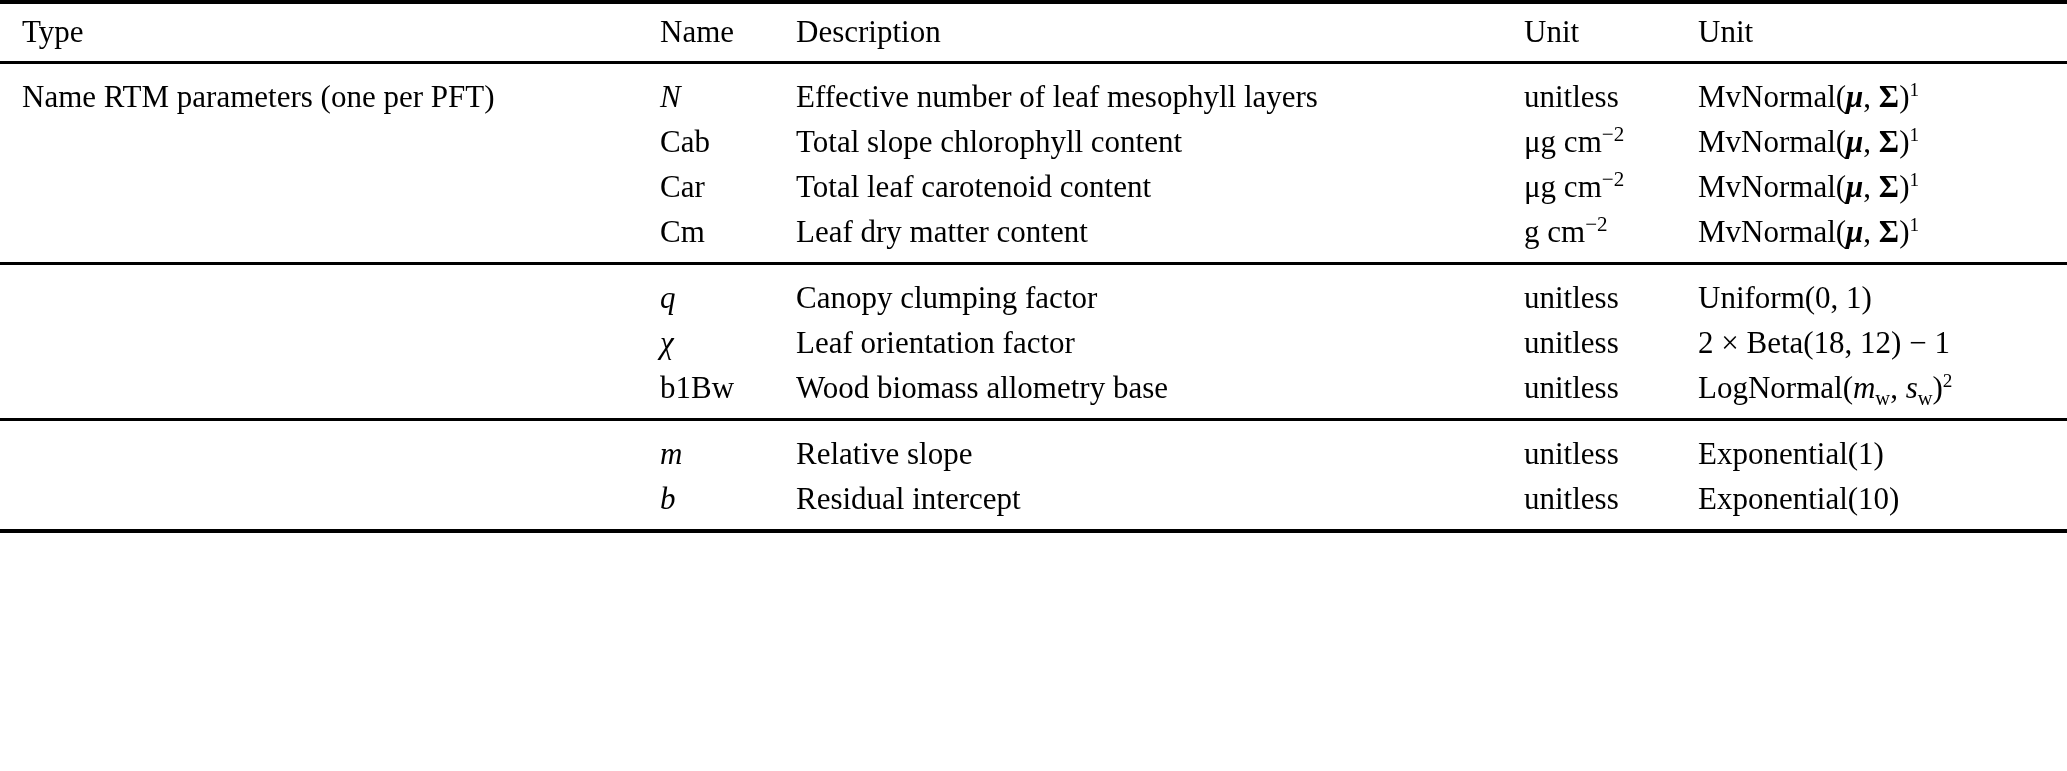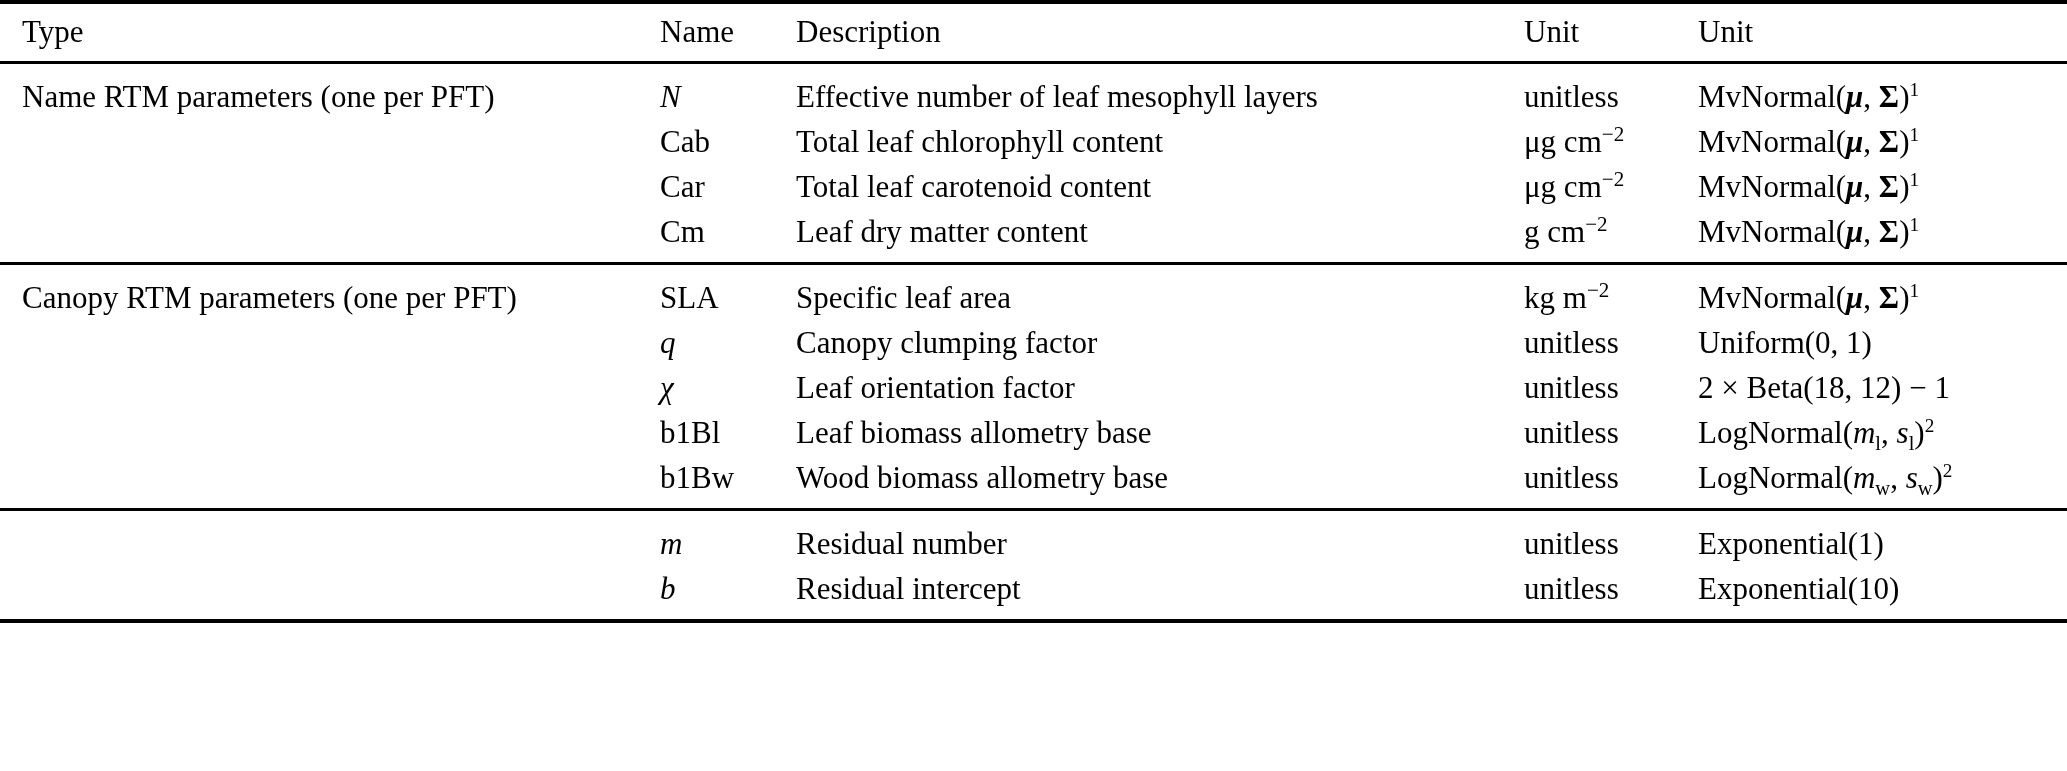--- a/index.html
+++ b/index.html
@@ -157,21 +157,21 @@
           </td>
         </tr>
         <tr class="data-row">
           <td>
             <span class="cell pad-l">&nbsp;</span>
           </td>
           <td>
             <span class="cell">Cab</span>
           </td>
           <td>
-            <span class="cell">Total leaf chlorophyll content</span>
+            <span class="cell">Total slope chlorophyll content</span>
           </td>
           <td>
             <span class="cell">μg cm<sup class="exp">−2</sup></span>
           </td>
           <td>
             <span class="cell">MvNormal(<span class="mbf">μ</span>, <span class="mbfup">Σ</span>)<sup class="note">1</sup></span>
           </td>
         </tr>
         <tr class="data-row">
           <td>
@@ -211,37 +211,20 @@
           <td colspan="5"></td>
         </tr>
         <tr class="rule-mid">
           <td colspan="5"></td>
         </tr>
         <tr class="spacer-sm">
           <td colspan="5"></td>
         </tr>
         <tr class="data-row">
           <td>
-            <span class="cell pad-l">Canopy RTM parameters (one per PFT)</span>
-          </td>
-          <td>
-            <span class="cell">SLA</span>
-          </td>
-          <td>
-            <span class="cell">Specific leaf area</span>
-          </td>
-          <td>
-            <span class="cell">kg m<sup class="exp">−2</sup></span>
-          </td>
-          <td>
-            <span class="cell">MvNormal(<span class="mbf">μ</span>, <span class="mbfup">Σ</span>)<sup class="note">1</sup></span>
-          </td>
-        </tr>
-        <tr class="data-row">
-          <td>
             <span class="cell pad-l">&nbsp;</span>
           </td>
           <td>
             <span class="cell"><span class="mi">q</span></span>
           </td>
           <td>
             <span class="cell">Canopy clumping factor</span>
           </td>
           <td>
             <span class="cell">unitless</span>
@@ -265,37 +248,20 @@
           </td>
           <td>
             <span class="cell">2 × Beta(18, 12) − 1</span>
           </td>
         </tr>
         <tr class="data-row">
           <td>
             <span class="cell pad-l">&nbsp;</span>
           </td>
           <td>
-            <span class="cell">b1Bl</span>
-          </td>
-          <td>
-            <span class="cell">Leaf biomass allometry base</span>
-          </td>
-          <td>
-            <span class="cell">unitless</span>
-          </td>
-          <td>
-            <span class="cell">LogNormal(<span class="mi">m</span><sub class="sb">l</sub>, <span class="mi">s</span><sub class="sb">l</sub>)<sup class="note">2</sup></span>
-          </td>
-        </tr>
-        <tr class="data-row">
-          <td>
-            <span class="cell pad-l">&nbsp;</span>
-          </td>
-          <td>
             <span class="cell">b1Bw</span>
           </td>
           <td>
             <span class="cell">Wood biomass allometry base</span>
           </td>
           <td>
             <span class="cell">unitless</span>
           </td>
           <td>
             <span class="cell">LogNormal(<span class="mi">m</span><sub class="sb">w</sub>, <span class="mi">s</span><sub class="sb">w</sub>)<sup class="note">2</sup></span>
@@ -311,21 +277,21 @@
           <td colspan="5"></td>
         </tr>
         <tr class="data-row">
           <td>
             <span class="cell pad-l">&nbsp;</span>
           </td>
           <td>
             <span class="cell"><span class="mi">m</span></span>
           </td>
           <td>
-            <span class="cell">Residual number</span>
+            <span class="cell">Relative slope</span>
           </td>
           <td>
             <span class="cell">unitless</span>
           </td>
           <td>
             <span class="cell">Exponential(1)</span>
           </td>
         </tr>
         <tr class="data-row">
           <td>

